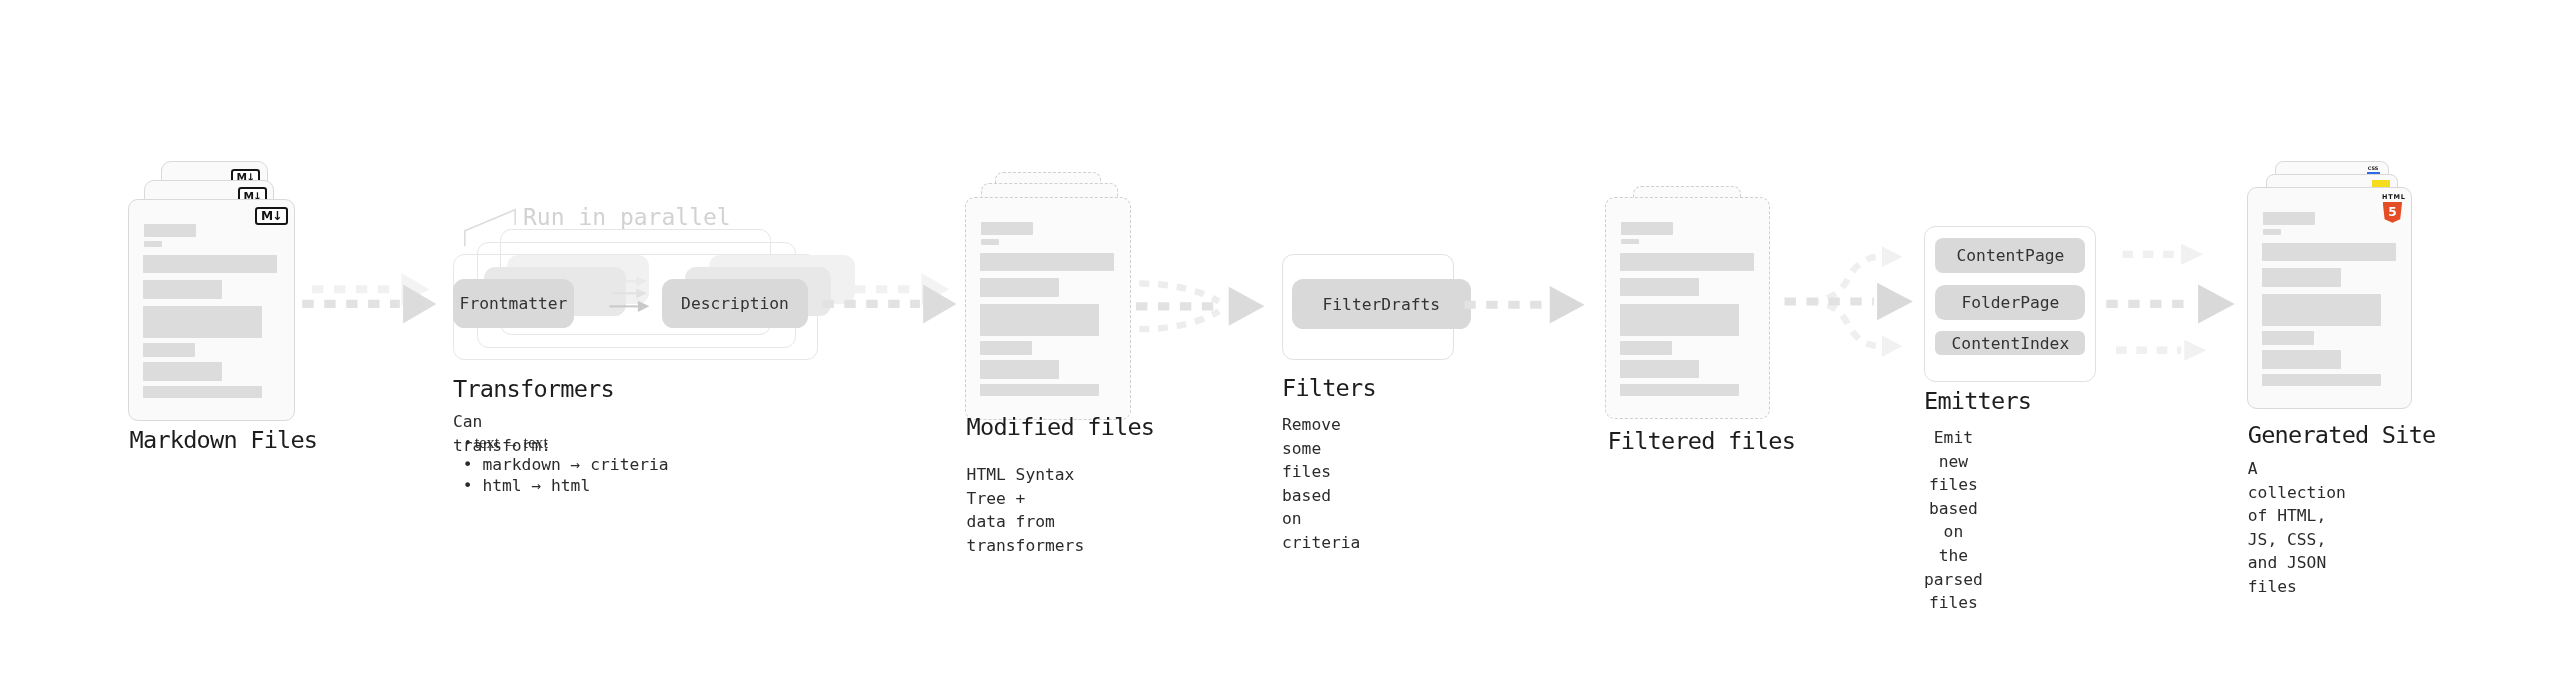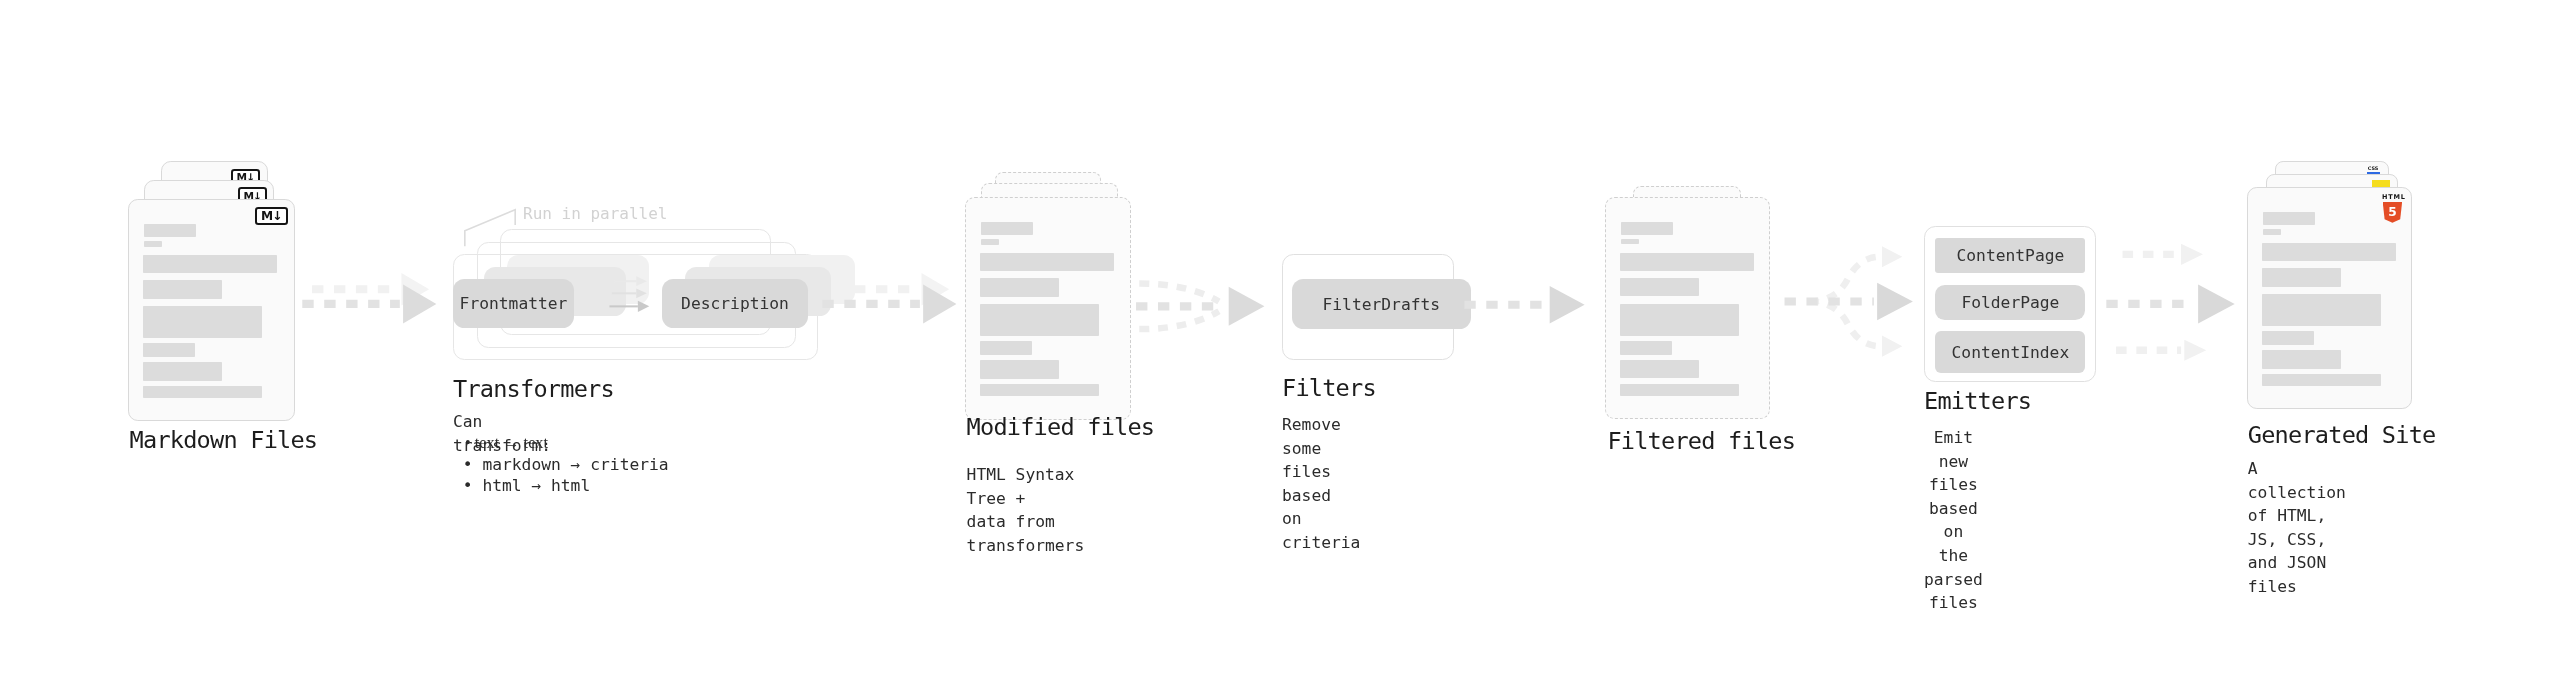--- a/index.html
+++ b/index.html
@@ -13,21 +13,21 @@
   .b2{left:14.6px;top:41px;width:18.7px;height:5.7px;}
   .b3{left:14px;top:55px;width:134px;height:18px;}
   .b4{left:14px;top:80px;width:79px;height:18.7px;}
   .b5{left:14px;top:106px;width:119px;height:32px;}
   .b6{left:14px;top:143px;width:52px;height:14px;}
   .b7{left:14px;top:162px;width:79px;height:18.7px;}
   .b8{left:14px;top:186px;width:119px;height:12.2px;}
   .title{position:absolute;font-size:23.6px;font-weight:500;color:#1d1d1d;white-space:nowrap;letter-spacing:-0.8px;text-align:center;}
   .desc{position:absolute;font-size:16.3px;line-height:23.6px;color:#2b2b2b;white-space:pre-line;}
   .bullet{position:absolute;font-size:16.3px;color:#2b2b2b;white-space:nowrap;}
-  .annotation{position:absolute;font-size:16px;color:#d2d2d2;white-space:nowrap;}
+  .annotation{position:absolute;font-size:23px;color:#d2d2d2;white-space:nowrap;}
   .chip{position:absolute;box-sizing:border-box;background:#d9d9d9;border-radius:11.4px;
         display:flex;align-items:center;justify-content:center;font-size:16.3px;color:#333;}
   .chip-ghost1{background:#e8e8e8;}
   .chip-ghost2{background:#f1f1f1;}
   .t-container{position:absolute;box-sizing:border-box;border:1.6px solid #e6e6e6;border-radius:11.4px;}
   .panel{position:absolute;box-sizing:border-box;background:#ffffff;border:1.6px solid #e0e0e0;border-radius:11.4px;}
   .md-badge{position:absolute;top:6.5px;right:6.5px;width:32.5px;height:18.7px;box-sizing:border-box;
             border:2.4px solid #141414;border-radius:3.3px;background:#fff;color:#141414;
             font-family:"DejaVu Sans",sans-serif;font-weight:bold;font-size:12.2px;letter-spacing:-0.8px;
             display:flex;align-items:center;justify-content:center;}
@@ -127,23 +127,23 @@
       <div class="bar b5"></div>
       <div class="bar b6"></div>
       <div class="bar b7"></div>
       <div class="bar b8"></div>
     </div>
     <div class="title" style="left:2.4px;top:241px;">Filtered files</div>
   </div>
 
   <div class="stage" style="left:1924px;top:226px;">
     <div class="panel" style="left:0;top:0;width:172px;height:156px;"></div>
-    <div class="chip" style="left:11.4px;top:12.2px;width:150px;height:35px;border-radius:3px;text-align:right;">ContentPage</div>
+    <div class="chip" style="left:11.4px;top:12.2px;width:150px;height:35px;border-radius:8px;text-align:right;">ContentPage</div>
     <div class="chip" style="left:11.4px;top:59px;width:150px;height:35px;border-radius:9.8px;">FolderPage</div>
-    <div class="chip" style="left:11.4px;top:105px;width:150px;height:42px;border-radius:6px;">ContentIndex</div>
+    <div class="chip" style="left:11.4px;top:105px;width:150px;height:24px;border-radius:6px;">ContentIndex</div>
     <div class="title" style="left:0;top:161px;">Emitters</div>
     <div class="desc" style="left:0;top:200px;text-align:center;">Emit new files based on
 the parsed files</div>
   </div>
 
   <div class="stage" style="left:2247px;top:161px;">
     <div class="card" style="left:28.4px;top:0;width:114px;height:50px;border-radius:8.1px;">
       <div class="css-badge">
         <div class="css-word">CSS</div>
         <div class="css-bar"></div>

